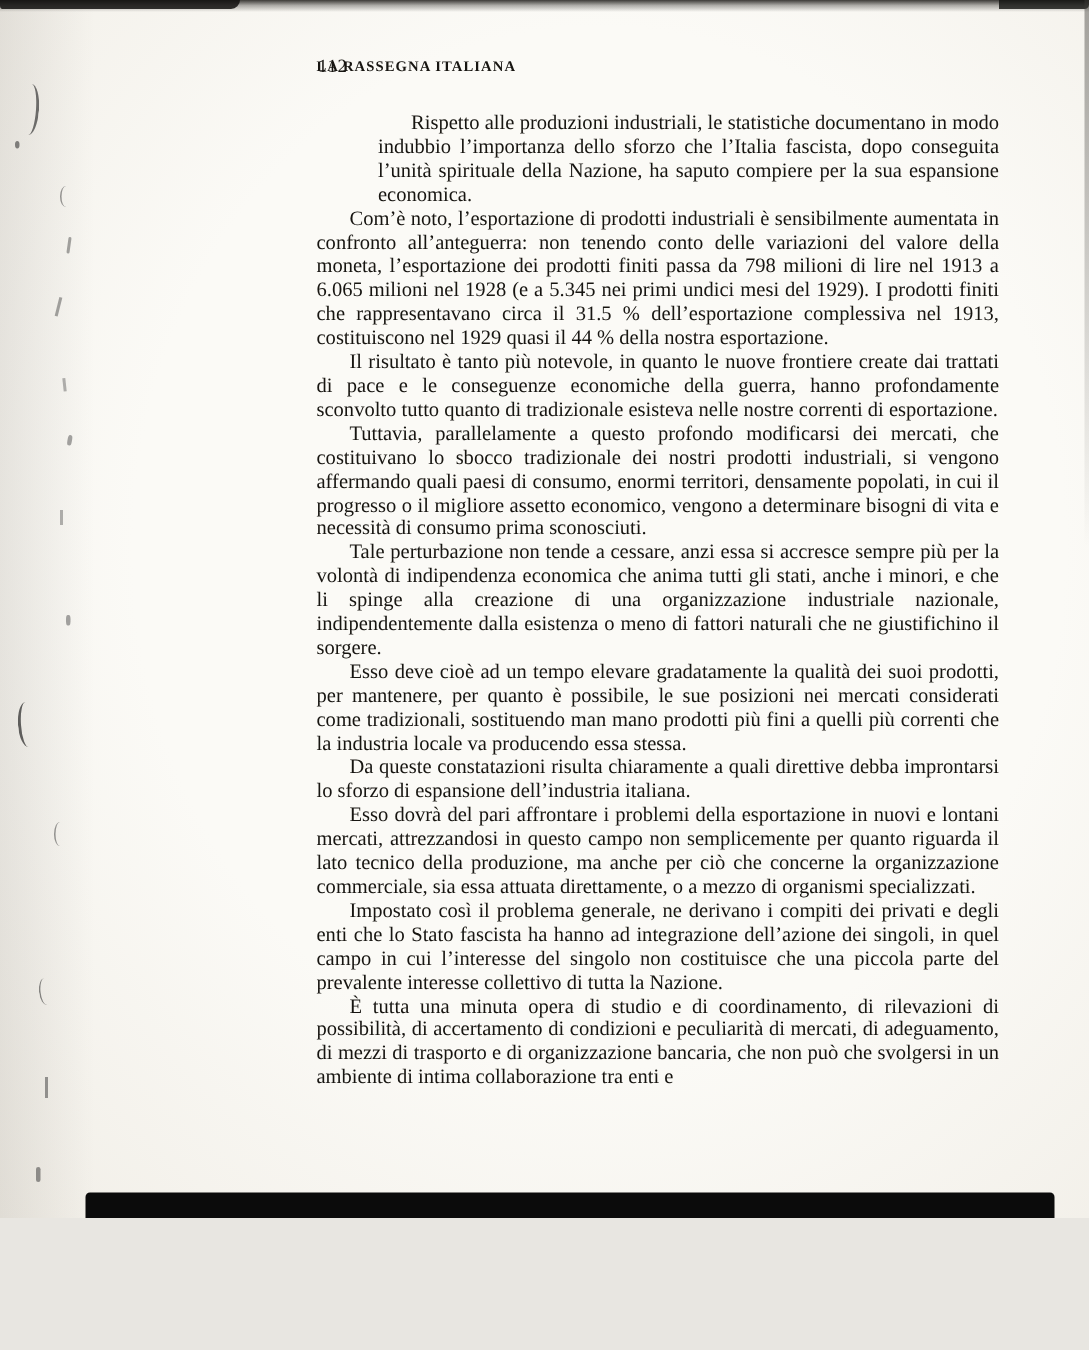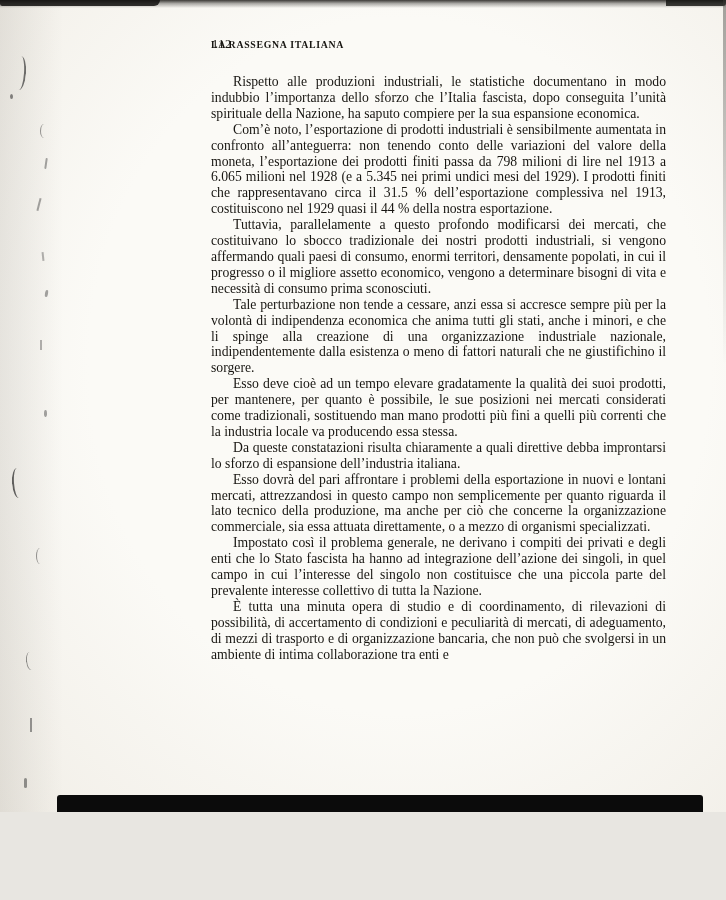--- a/index.html
+++ b/index.html
@@ -78,21 +78,21 @@
   }
   .body {
     margin-top: 3px;
     font-size: 13.7px;
     line-height: 15.9px;
     text-align: justify;
     hyphens: auto; -webkit-hyphens: auto;
   }
   .body p { margin: 0; }
   .body p.indent { text-indent: 22px; }
-  .body p.gap { margin-top: 14px; }
+  .body p.gap { margin-top: 14px; margin-left: 41px; }
 </style>
 </head>
 <body>
 
 <div class="page">
 
   <div class="left-shadow"></div>
   <div class="top-edge"></div>
   <div class="top-edge-left"></div>
   <div class="top-edge-right"></div>
@@ -117,20 +117,21 @@
   <div class="text-col">
 
     <div class="head">
       <span class="pnum">112</span>
       <div class="jtitle">LA RASSEGNA ITALIANA</div>
     </div>
 
     <div class="body">
       <p class="indent gap">Rispetto alle produzioni industriali, le statistiche documentano in modo indubbio l’importanza dello sforzo che l’Italia fascista, dopo conseguita l’unità spirituale della Nazione, ha saputo compiere per la sua espansione economica.</p>
       <p class="indent">Com’è noto, l’esportazione di prodotti industriali è sensibilmente aumentata in confronto all’anteguerra: non tenendo conto delle variazioni del valore della moneta, l’esportazione dei prodotti finiti passa da 798 milioni di lire nel 1913 a 6.065 milioni nel 1928 (e a 5.345 nei primi undici mesi del 1929). I prodotti finiti che rappresentavano circa il 31.5 % dell’esportazione complessiva nel 1913, costituiscono nel 1929 quasi il 44 % della nostra esportazione.</p>
+      <p class="indent">Il risultato è tanto più notevole, in quanto le nuove frontiere create dai trattati di pace e le conseguenze economiche della guerra, hanno profondamente sconvolto tutto quanto di tradizionale esisteva nelle nostre correnti di esportazione.</p>
       <p class="indent">Tuttavia, parallelamente a questo profondo modificarsi dei mercati, che costituivano lo sbocco tradizionale dei nostri prodotti industriali, si vengono affermando quali paesi di consumo, enormi territori, densamente popolati, in cui il progresso o il migliore assetto economico, vengono a determinare bisogni di vita e necessità di consumo prima sconosciuti.</p>
       <p class="indent">Tale perturbazione non tende a cessare, anzi essa si accresce sempre più per la volontà di indipendenza economica che anima tutti gli stati, anche i minori, e che li spinge alla creazione di una organizzazione industriale nazionale, indipendentemente dalla esistenza o meno di fattori naturali che ne giustifichino il sorgere.</p>
       <p class="indent">Esso deve cioè ad un tempo elevare gradatamente la qualità dei suoi prodotti, per mantenere, per quanto è possibile, le sue posizioni nei mercati considerati come tradizionali, sostituendo man mano prodotti più fini a quelli più correnti che la industria locale va producendo essa stessa.</p>
       <p class="indent">Da queste constatazioni risulta chiaramente a quali direttive debba improntarsi lo sforzo di espansione dell’industria italiana.</p>
       <p class="indent">Esso dovrà del pari affrontare i problemi della esportazione in nuovi e lontani mercati, attrezzandosi in questo campo non semplicemente per quanto riguarda il lato tecnico della produzione, ma anche per ciò che concerne la organizzazione commerciale, sia essa attuata direttamente, o a mezzo di organismi specializzati.</p>
       <p class="indent">Impostato così il problema generale, ne derivano i compiti dei privati e degli enti che lo Stato fascista ha hanno ad integrazione dell’azione dei singoli, in quel campo in cui l’interesse del singolo non costituisce che una piccola parte del prevalente interesse collettivo di tutta la Nazione.</p>
       <p class="indent">È tutta una minuta opera di studio e di coordinamento, di rilevazioni di possibilità, di accertamento di condizioni e peculiarità di mercati, di adeguamento, di mezzi di trasporto e di organizzazione bancaria, che non può che svolgersi in un ambiente di intima collaborazione tra enti e</p>
     </div>
 
   </div>

